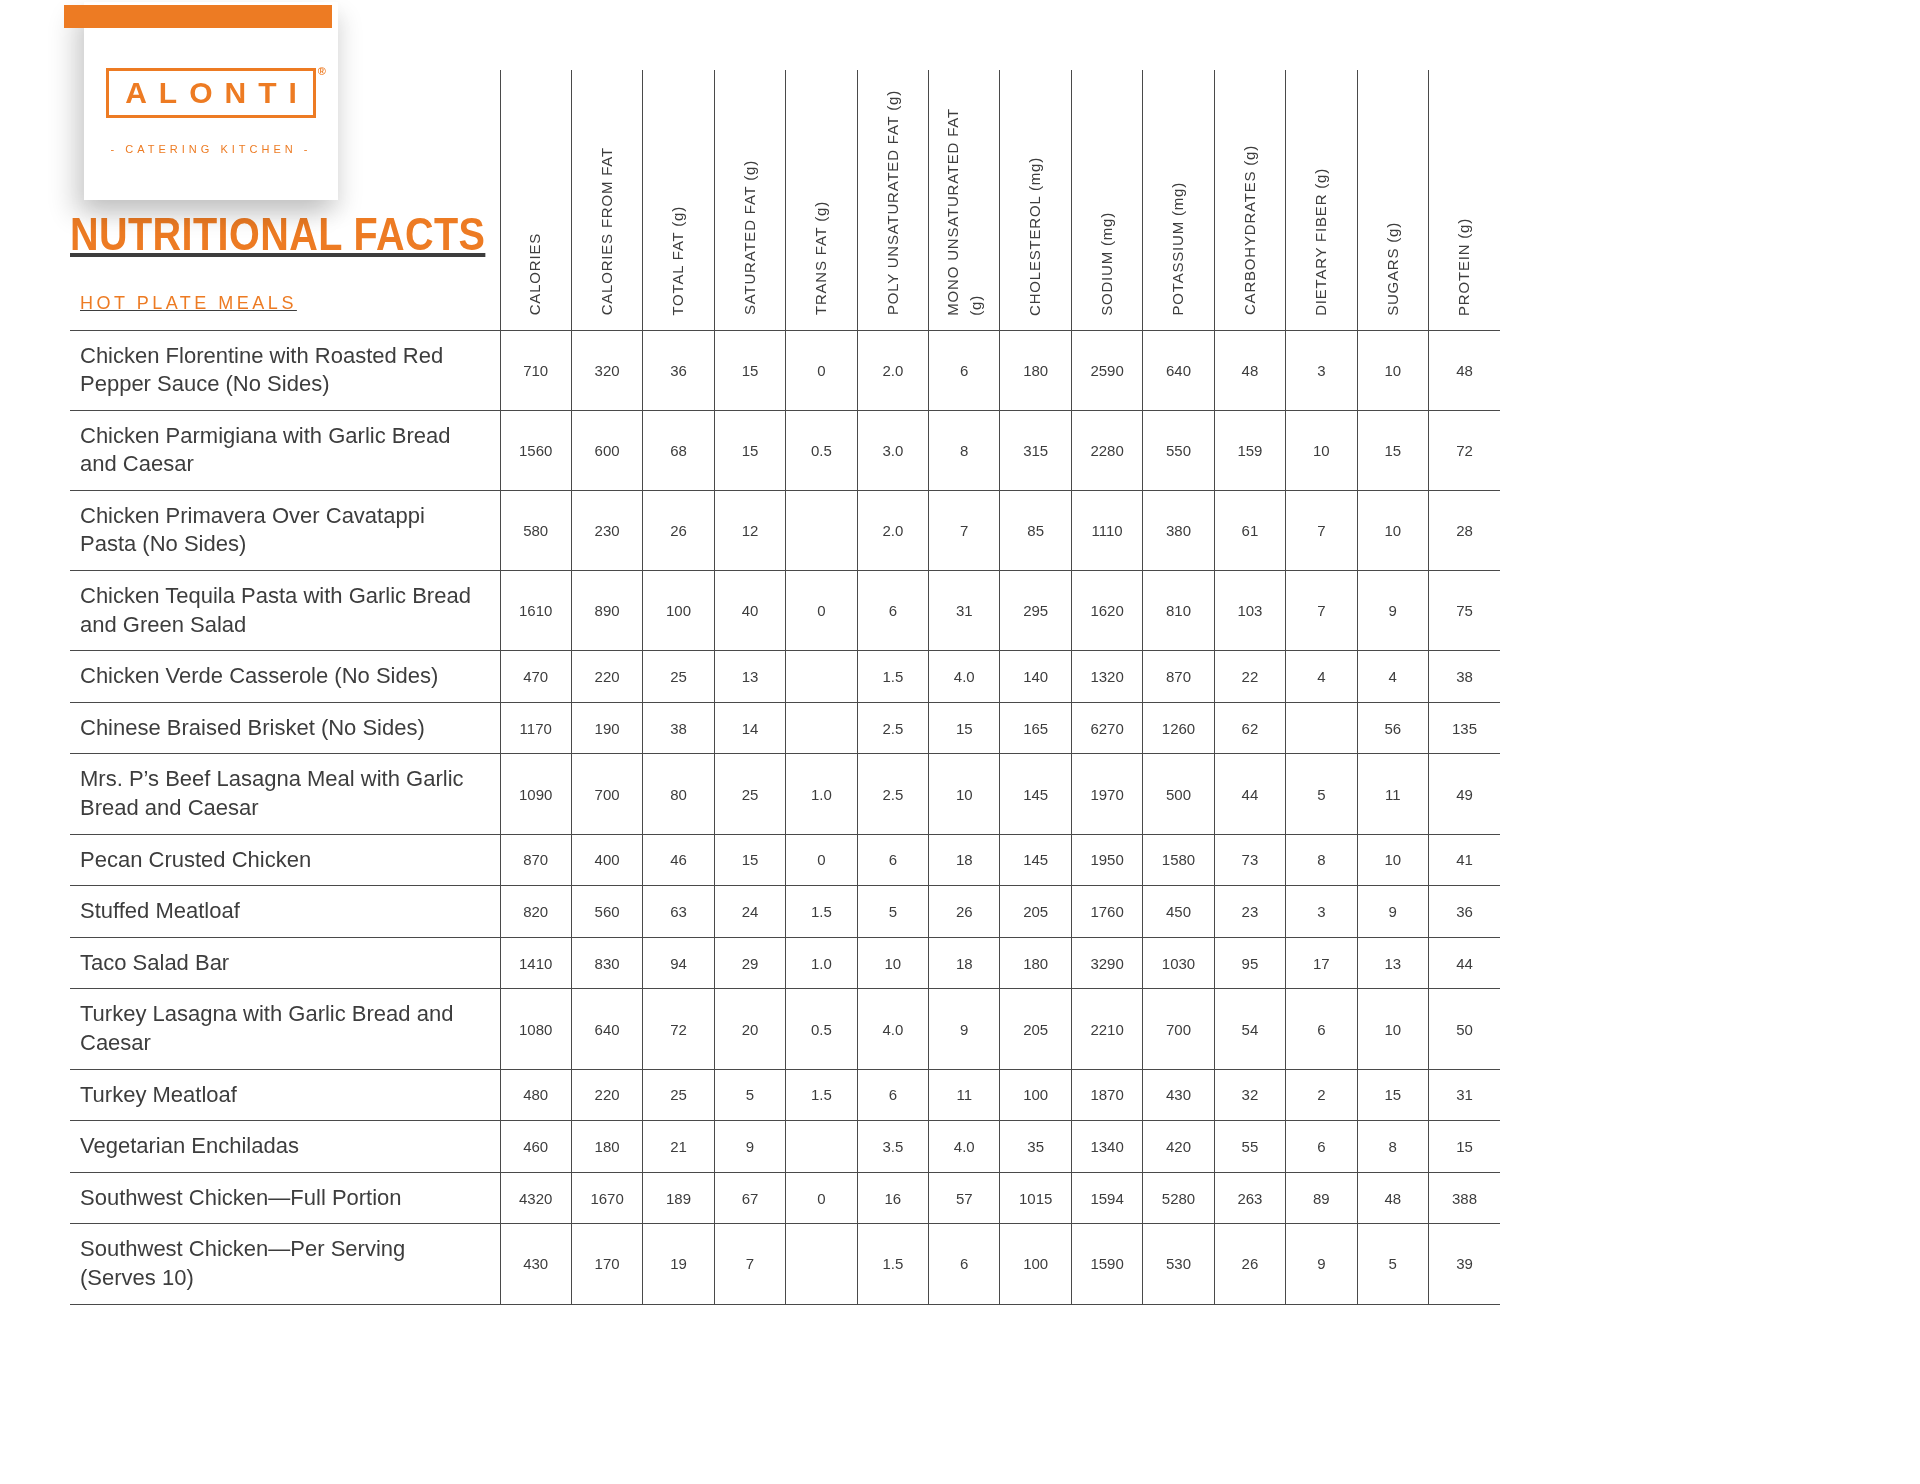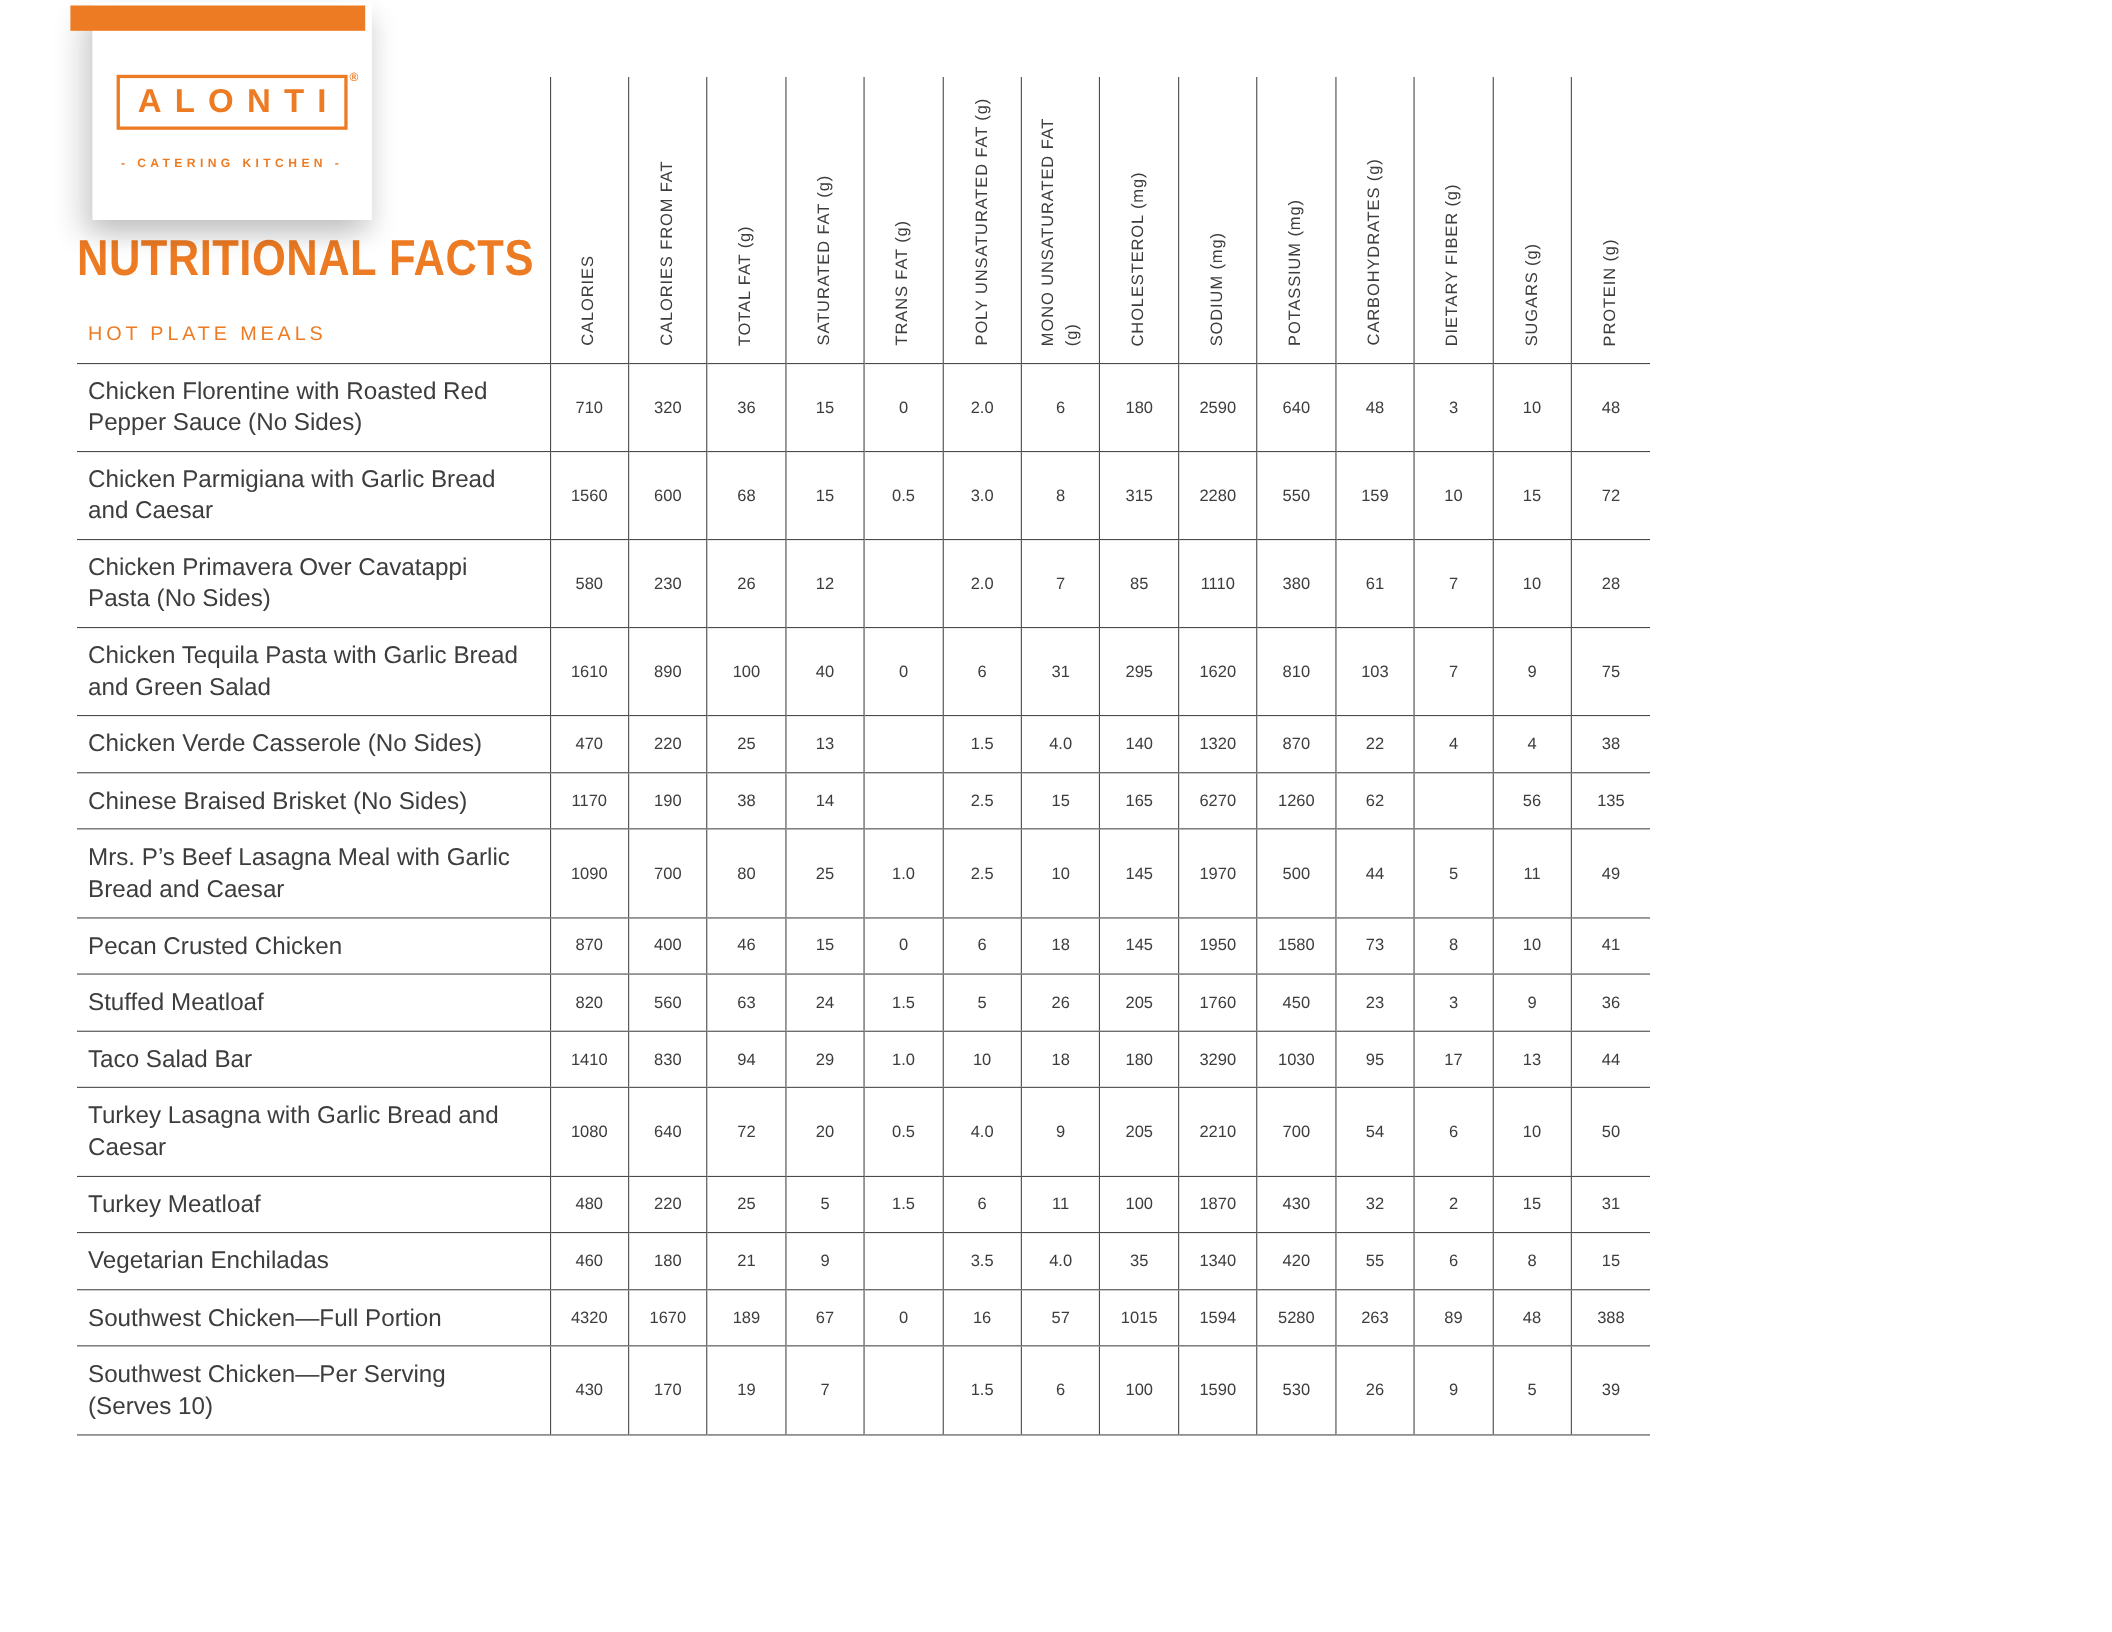--- a/index.html
+++ b/index.html
@@ -30,40 +30,41 @@
   }
   .logo-text {
     font-size:30px; font-weight:bold; letter-spacing:12px; color:var(--accent);
     line-height:1;
   }
   .reg {
     position:absolute; top:-6px; right:-13px; font-size:11px;
     color:var(--accent); font-weight:bold;
   }
   .logo-tagline {
-    margin-top:25px; font-size:11px; font-weight:bold; letter-spacing:4px;
+    margin-top:25px; font-size:11px; font-weight:normal; letter-spacing:4px;
     color:var(--accent); white-space:nowrap;
   }
 
   
   table {
     position:absolute; left:70px; top:70px; width:1430px;
     border-collapse:collapse; table-layout:fixed;
   }
   th { font-weight:normal; }
   th.vert {
     height:260px; vertical-align:bottom; text-align:center;
     padding:0 2px 10px 2px;
     border-left:1px solid var(--grid);
     border-bottom:1px solid var(--grid);
   }
   th.name-head {
     vertical-align:bottom; text-align:left;
     border-bottom:1px solid var(--grid);
     padding:0 0 16px 0;
+    text-decoration:underline;
   }
   .vlbl {
     display:inline-block;
     writing-mode:vertical-rl; transform:rotate(180deg);
     font-size:15px; letter-spacing:0.8px; color:var(--text);
     max-height:250px; line-height:1.5; white-space:pre-line; text-align:left;
   }
   .title {
     color:var(--accent); font-size:46px; font-weight:bold;
     transform:scaleX(0.86); transform-origin:left bottom; white-space:nowrap;

